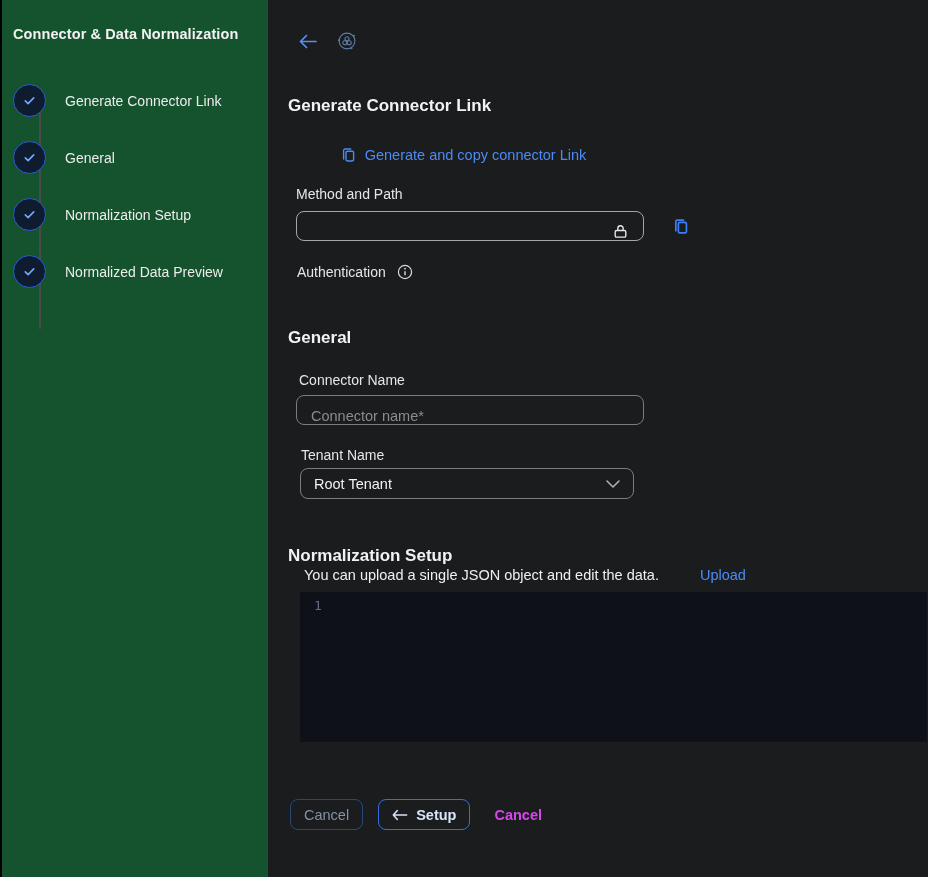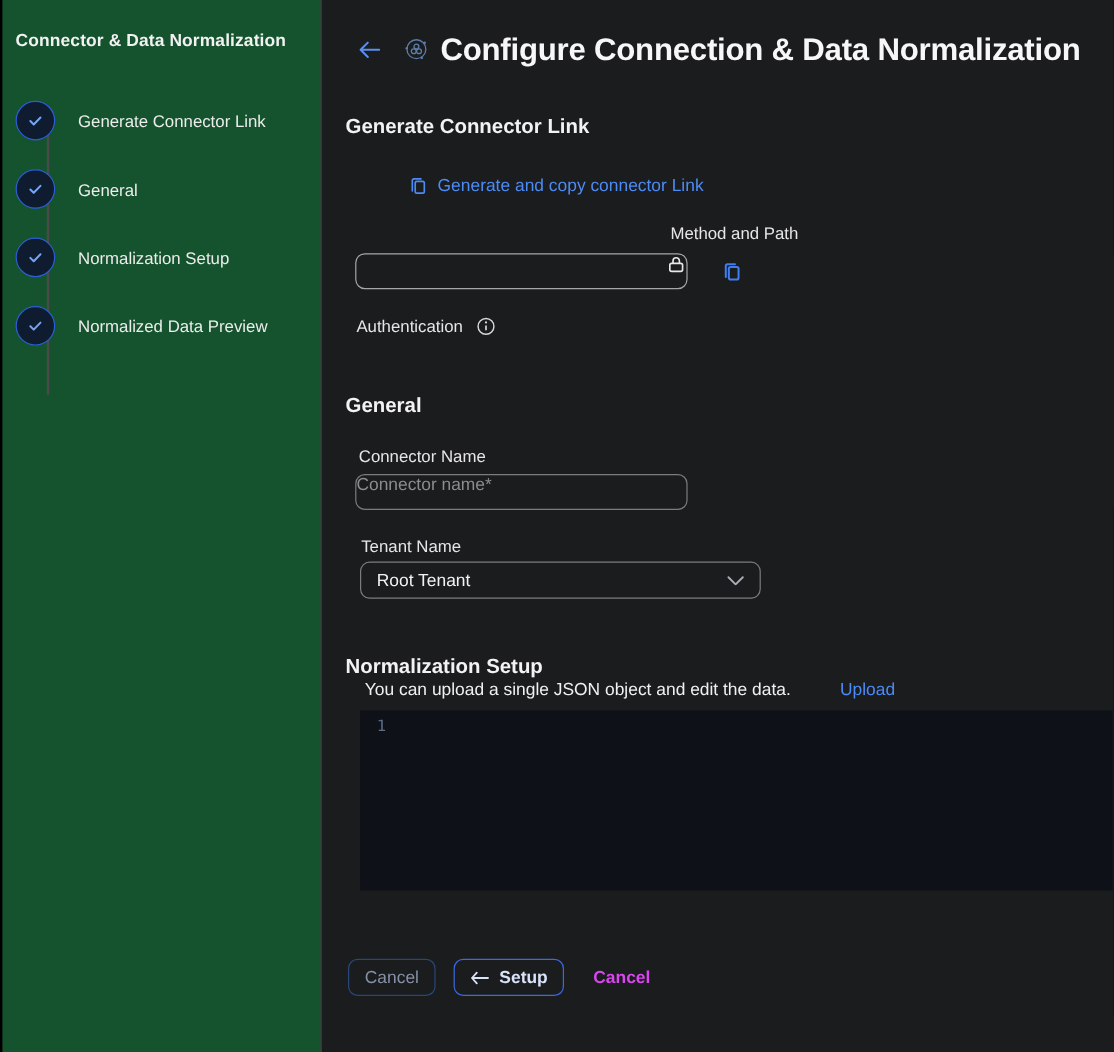--- a/index.html
+++ b/index.html
@@ -52,30 +52,30 @@
   .h-normalization { margin-top:46px; }
 
   .gen-link-row {
     margin-top:31px; margin-left:8px; width:334px;
     display:flex; align-items:center; justify-content:center; gap:9px;
   }
   a.link-blue { color:#4c8bf5; text-decoration:none; font-size:14.5px; }
   .gen-link-row a { display:flex; align-items:center; gap:9px; }
 
   .field-label { font-size:14px; color:#e6e6e6; line-height:18px; }
-  .lbl-method   { margin-top:22px; margin-left:8px;text-align:center; }
+  .lbl-method   { margin-top:22px; margin-left:8px; }
   .lbl-conn     { margin-top:23px; margin-left:11px; }
   .lbl-tenant   { margin-top:21px; margin-left:13px; }
 
   .input-row { display:flex; align-items:center; margin-top:8px; margin-left:8px; }
   .field-shell {
-    width:277px; height:30px;
+    width:348px; height:30px;
     border:1px solid #a6a6a6; border-radius:8px;
-    display:flex; align-items:flex-start;
-    padding:0 0; background:transparent;
+    display:flex; align-items:flex-end;
+    padding:0 14px; background:transparent;
   }
   .field-shell input {
     flex:1; background:transparent; border:none; outline:none;
     color:#f0f0f0; font-size:14.5px; font-family:"Liberation Sans", sans-serif;
     min-width:0;
   }
   .copy-standalone { background:none; border:none; cursor:pointer; margin-left:26px; display:flex; align-items:center; padding:2px; }
 
   .auth-row { margin-top:21px; margin-left:9px; display:flex; align-items:center; gap:11px; height:20px; }
 
@@ -181,21 +181,20 @@
         <svg width="22" height="22" viewBox="0 0 24 24" fill="none" stroke="#5c7da8" stroke-width="1.2">
           <circle cx="12" cy="12" r="8.6"></circle>
           <circle cx="12" cy="9.6" r="2.2"></circle>
           <circle cx="9.6" cy="13.9" r="2.2"></circle>
           <circle cx="14.4" cy="13.9" r="2.2"></circle>
           <circle cx="19.6" cy="6.2" r="1.1" fill="#5c7da8" stroke="none"></circle>
           <circle cx="3.2" cy="11.2" r="1.1" fill="#5c7da8" stroke="none"></circle>
           <circle cx="16.9" cy="19.9" r="1.1" fill="#5c7da8" stroke="none"></circle>
         </svg>
       </span>
-      <h1 class="main-title">Configure Connection &amp; Data Normalization</h1>
     </div>
 
     <h2 class="section-heading h-generate">Generate Connector Link</h2>
 
     <div class="gen-link-row">
       <a href="#" class="link-blue">
         <svg width="16" height="16" viewBox="0 0 16 16">
           <path d="M10.8 2 H5 a1.4 1.4 0 0 0 -1.4 1.4 V12" stroke="#4c8bf5" stroke-width="1.4" fill="none" stroke-linecap="round"></path>
           <rect x="6" y="4.2" width="7.6" height="9.8" rx="1.4" stroke="#4c8bf5" stroke-width="1.4" fill="none"></rect>
         </svg>

